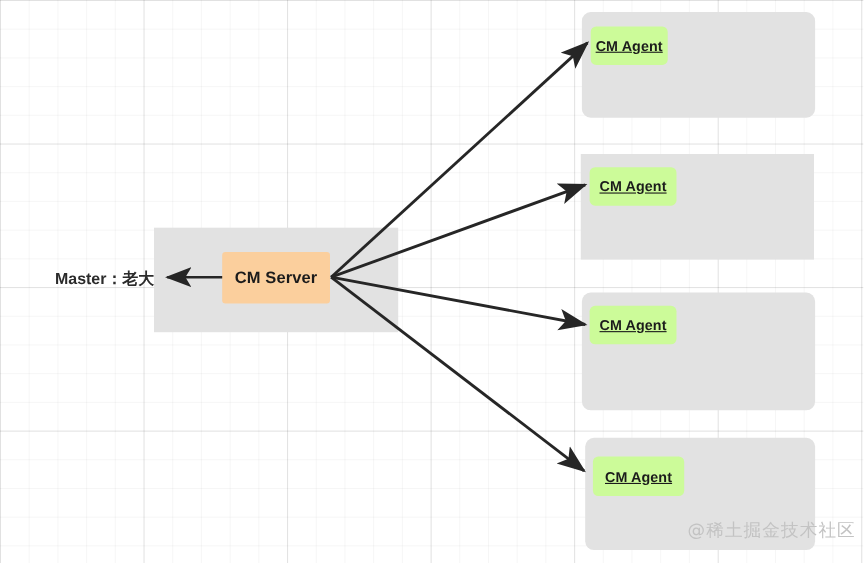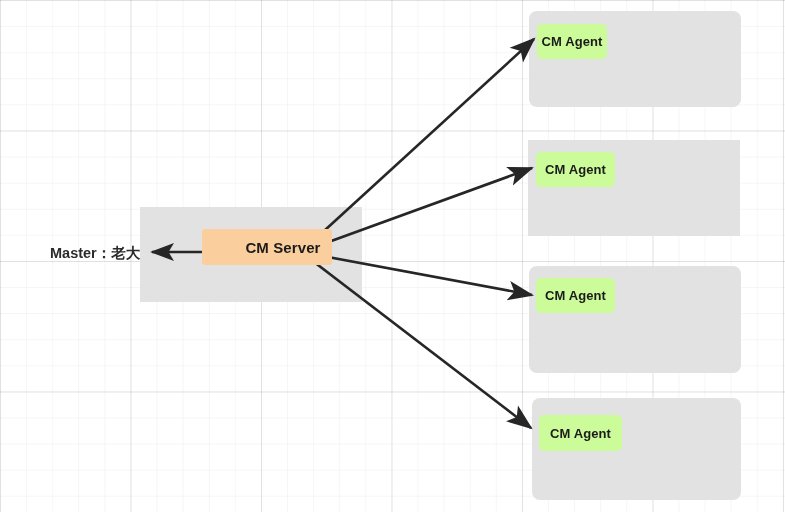--- a/index.html
+++ b/index.html
@@ -48,20 +48,21 @@
   }
   .node-server {
     background: #fbcf9d;
     border-radius: 3px;
     font-size: 15px;
   }
   .node-agent {
     background: #ccfb99;
     border-radius: 5px;
     font-size: 13px;
+    text-decoration: underline;
   }
 
   
   .label-text {
     position: absolute;
     font-size: 14.5px;
     font-weight: bold;
     color: #2b2b2b;
     white-space: nowrap;
   }
@@ -112,21 +113,21 @@
 
     <line x1="301" y1="252" x2="534" y2="39" stroke="#262626" stroke-width="2.6" marker-end="url(#ah)"></line>
 
     <line x1="301" y1="252" x2="532" y2="168" stroke="#262626" stroke-width="2.6" marker-end="url(#ah)"></line>
 
     <line x1="301" y1="252" x2="532" y2="295" stroke="#262626" stroke-width="2.6" marker-end="url(#ah)"></line>
 
     <line x1="301" y1="252" x2="531" y2="428" stroke="#262626" stroke-width="2.6" marker-end="url(#ah)"></line>
   </svg>
 
-  <div class="node node-server" style="left:202px; top:229px; width:98px; height:36px;padding-left:32px;">
+  <div class="node node-server" style="left:202px; top:229px; width:98px; height:47px;">
     <span>CM Server</span>
   </div>
 
   <div class="node node-agent" style="left:537px; top:24px; width:70px; height:35px;">
     <span>CM Agent</span>
   </div>
 
   <div class="node node-agent" style="left:536px; top:152px; width:79px; height:35px;">
     <span>CM Agent</span>
   </div>
@@ -134,14 +135,15 @@
   <div class="node node-agent" style="left:536px; top:278px; width:79px; height:35px;">
     <span>CM Agent</span>
   </div>
 
   <div class="node node-agent" style="left:539px; top:415px; width:83px; height:36px;">
     <span>CM Agent</span>
   </div>
 
   <div class="label-text" style="left:50px; top:244px;">Master：老大</div>
 
+  <div class="watermark" style="left:625px; top:472px;">@稀土掘金技术社区</div>
 
 </div>
 
 </body></html>

